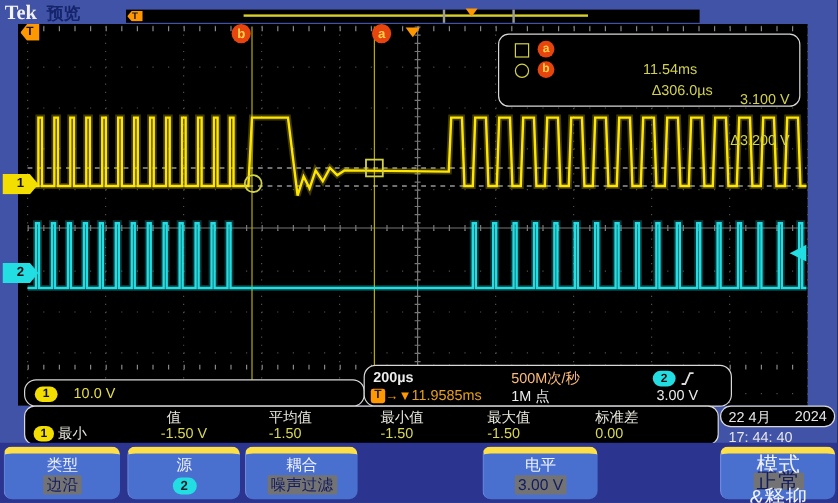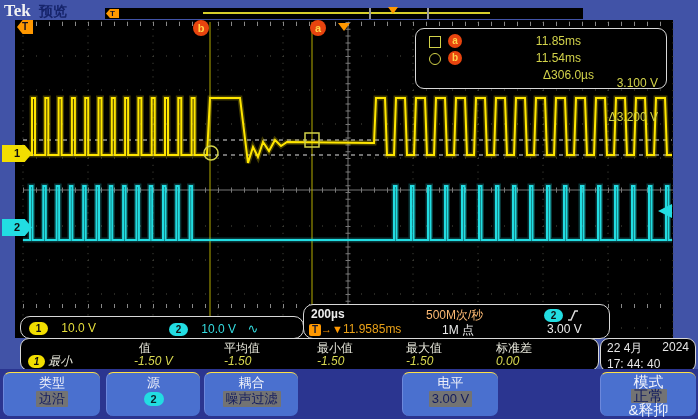--- a/index.html
+++ b/index.html
@@ -40,26 +40,26 @@
   .cur-badge{position:absolute;left:32px;top:1px;width:14px;height:14px;border-radius:50%;
     background:#e8440e;color:#ffd34a;font-size:10px;font-weight:bold;text-align:center;line-height:14px;}
   .cur-time{position:absolute;left:60px;top:1px;width:105px;text-align:right;color:#d2d24a;}
   .cur-volt{position:absolute;left:130px;top:1px;width:112px;text-align:right;color:#d2d24a;margin-top:42px;}
   .ch-box{left:20px;top:316px;width:282px;height:21px;border-radius:10px;font-size:12px;}
   .oval-badge{display:inline-block;width:19px;height:13px;border-radius:7px;color:#101010;
     font-size:10px;font-weight:bold;text-align:center;line-height:13px;vertical-align:middle;}
   .tb-box{left:303px;top:304px;width:305px;height:33px;border-radius:10px;font-size:12px;}
   .meas-bar{left:20px;top:338px;width:577px;height:31px;border-radius:9px;font-size:12px;}
   .meas-h{position:absolute;top:1px;color:#e8e8dc;}
-  .meas-v{position:absolute;top:15px;color:#d8d850;font-style:italic;}
-  .date-box{left:600px;top:338px;width:96px;height:34px;border-radius:9px;font-size:12px;padding:1px 6px;box-sizing:border-box;}
+  .meas-v{position:absolute;top:15px;color:#d8d850;}
+  .date-box{left:600px;top:338px;width:96px;height:18px;border-radius:9px;font-size:12px;padding:1px 6px;box-sizing:border-box;}
   
   .menu-area{position:absolute;left:0;top:369px;width:698px;height:50px;background:#2b3590;}
   .menu-btn{position:absolute;top:3px;height:44px;background:#4a70cf;border-radius:7px;
-    border-top:1px solid #fde047;border-left:1px solid #6d88dc;
+    border-top:6px solid #fde047;border-left:1px solid #6d88dc;
     color:#f0f2fa;font-size:13px;text-align:center;line-height:16px;padding-top:2px;box-sizing:border-box;}
   .chip{display:inline-block;background:#737373;color:#131c5e;padding:0 3px;border-radius:1px;}
   .src-badge{display:inline-block;width:20px;height:14px;border-radius:7px;background:#22dde2;
     color:#08222a;font-size:11px;font-weight:bold;line-height:14px;}
   .slope-row{display:flex;justify-content:center;gap:8px;align-items:center;margin-top:1px;}
   .slope-chip{background:#e2e4f2;border-radius:4px;padding:0px 3px;height:22px;display:flex;align-items:center;}
   .mini{vertical-align:middle;}
 </style>
 </head>
 <body>
@@ -137,59 +137,53 @@
 </svg>
 
 <div class="t-tag" style="left:17px;top:20px;">T</div>
 <div class="ch-badge" style="top:145px;background:#f2de00;">1</div>
 <div class="ch-badge" style="top:219px;background:#22dde2;">2</div>
 
 <div class="rbox cursor-box">
   <div class="cur-row" style="top:4px;">
     <span class="cur-sym"></span>
     <span class="cur-badge">a</span>
-    <span class="cur-time">11.85ms</span>
     <span class="cur-volt">3.100 V</span>
   </div>
   <div class="cur-row" style="top:21px;">
     <span class="cur-sym round"></span>
     <span class="cur-badge">b</span>
     <span class="cur-time">11.54ms</span>
   </div>
   <div class="cur-row" style="top:38px;">
     <span class="cur-time" style="width:118px;">Δ306.0µs</span>
     <span class="cur-volt">Δ3.200 V</span>
   </div>
 </div>
 
 <div class="rbox ch-box">
   <span style="position:absolute;left:8px;top:4px;">
     <span class="oval-badge" style="background:#f2de00;">1</span>
     <span style="color:#e6df3c;margin-left:10px;">10.0 V</span>
-  </span>
-  <span style="position:absolute;left:148px;top:4px;">
-    <span class="oval-badge" style="background:#22dde2;">2</span>
-    <span style="color:#34dce0;margin-left:10px;">10.0 V</span>
-    <span style="color:#34dce0;margin-left:8px;font-size:13px;">∿</span>
   </span>
 </div>
 
 <div class="rbox tb-box">
   <span style="position:absolute;left:7px;top:2px;color:#ececec;font-weight:bold;">200µs</span>
   <span style="position:absolute;left:122px;top:2px;color:#fdba74;">500M次/秒</span>
   <span style="position:absolute;left:240px;top:3px;">
     <span class="oval-badge" style="background:#22dde2;">2</span>
     <svg class="mini" width="14" height="13" viewBox="0 0 14 13">
       <path d="M2 11 H5 L9 2 H12" stroke="#dcdcdc" stroke-width="1.5" fill="none"></path>
     </svg>
   </span>
   <span style="position:absolute;left:5px;top:17px;">
     <span style="display:inline-block;width:12px;height:12px;background:#ff9800;border-radius:2px;color:#1a1a2e;font-size:10px;font-weight:bold;text-align:center;line-height:12px;vertical-align:middle;">T</span><span style="color:#ff9800;font-size:11px;">→▼</span><span style="color:#e8a018;">11.9585ms</span>
   </span>
-  <span style="position:absolute;left:122px;top:17px;color:#ececec;margin-left:16px;">1M 点</span>
+  <span style="position:absolute;left:122px;top:17px;color:#ececec;">1M 点</span>
   <span style="position:absolute;left:243px;top:17px;color:#ececec;">3.00 V</span>
 </div>
 
 <div class="rbox meas-bar">
   <span class="meas-h" style="left:118px;">值</span>
   <span class="meas-h" style="left:203px;">平均值</span>
   <span class="meas-h" style="left:296px;">最小值</span>
   <span class="meas-h" style="left:385px;">最大值</span>
   <span class="meas-h" style="left:475px;">标准差</span>
   <span class="meas-v" style="left:7px;top:14px;">
@@ -221,18 +215,18 @@
     <div><span class="src-badge">2</span></div>
   </div>
   <div class="menu-btn" style="left:204px;width:94px;">
     <div>耦合</div>
     <div><span class="chip">噪声过滤</span></div>
   </div>
   <div class="menu-btn" style="left:402px;width:96px;">
     <div>电平</div>
     <div><span class="chip">3.00 V</span></div>
   </div>
-  <div class="menu-btn" style="left:600px;width:96px;line-height:14px;font-size:15px;">
+  <div class="menu-btn" style="left:600px;width:96px;line-height:14px;font-size:18px;">
     <div>模式</div>
     <div><span class="chip">正常</span></div>
     <div>&amp;释抑</div>
   </div>
 </div>
 
 </body></html>

